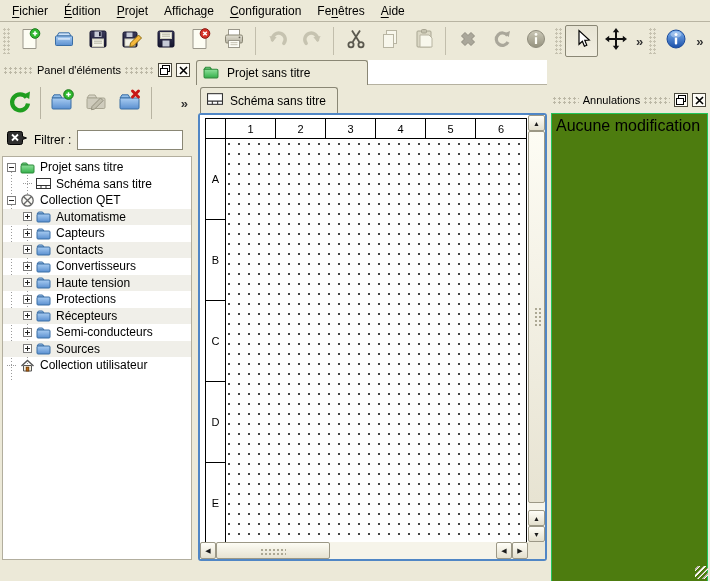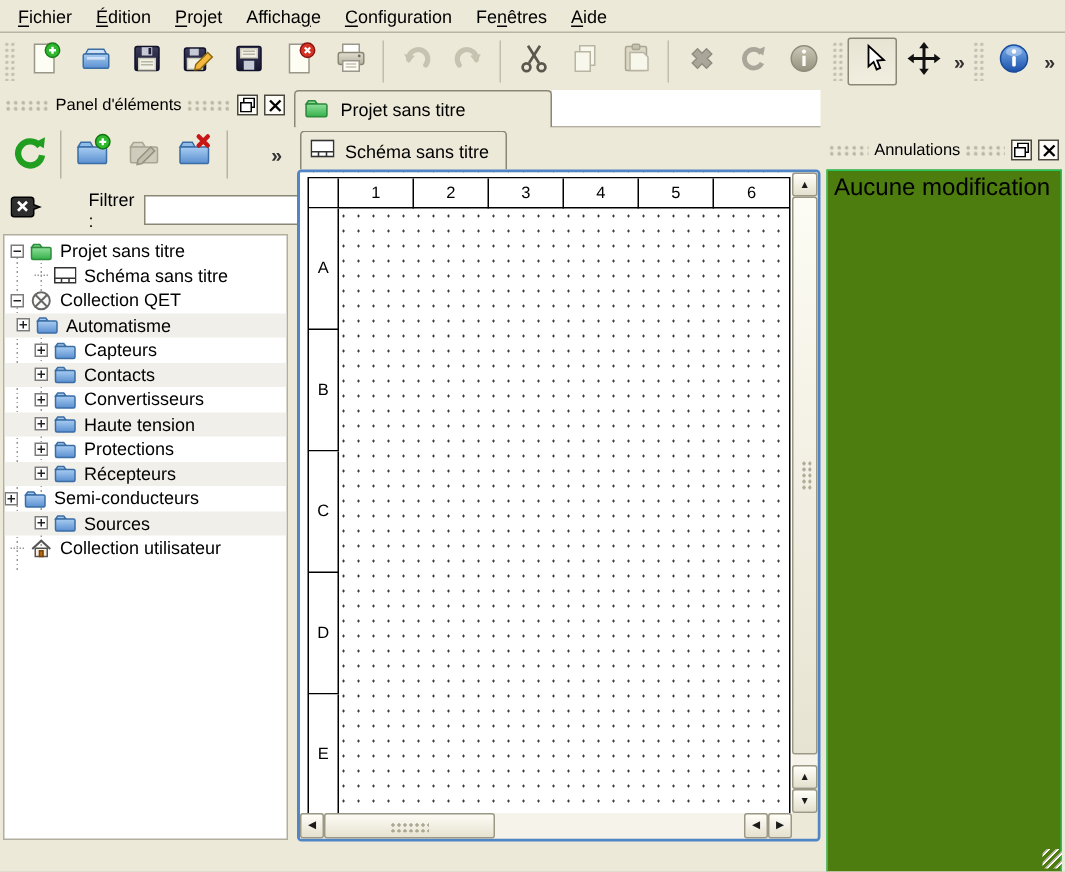--- a/index.html
+++ b/index.html
@@ -52,21 +52,21 @@
     display:flex; align-items:center; justify-content:center; font-size:9px; line-height:1;
   }
   
   #left-dock { position:absolute; left:1px; top:60px; width:192px; height:501px; }
   #panel-toolbar {
     height:46px; display:flex; align-items:center; gap:2px; padding:2px 2px;
   }
   .pt-btn { width:32px; height:36px; display:flex; align-items:center; justify-content:center; }
   .pt-sep { width:1px; height:32px; background:#b8b4a2; margin:0 3px; }
   #filter-row { height:28px; display:flex; align-items:center; gap:6px; padding:0 6px; }
-  #filter-label { font-size:12px;margin-left:25px; }
+  #filter-label { font-size:12px; }
   #filter-input {
     width:106px; height:20px; border:1px solid #8a8775; background:#fff;
     font-family:"Liberation Sans",sans-serif; font-size:12px; padding:0 3px;
   }
   #tree {
     position:absolute; left:1px; top:96px; right:1px; bottom:1px;
     background:#fff; border:1px solid #b2ae9e; overflow:hidden;
     font-size:12px; padding-top:2px;
   }
   .guide { position:absolute; width:1px;
@@ -446,21 +446,21 @@
           <div class="trow" style="padding-left: 4px;">
             <span class="exp "></span>
             <span class="ticon">
               <svg width="15" height="15" viewBox="0 0 15 15">
                 <circle cx="7.5" cy="7.5" r="5.7" fill="#fafaf6" stroke="#666" stroke-width="1.3"></circle>
                 <path d="M3.7 3.7l7.6 7.6M11.3 3.7l-7.6 7.6" stroke="#666" stroke-width="1.3"></path>
               </svg>
             </span>
             <span>Collection QET</span>
           </div>
-          <div class="trow alt" style="padding-left: 8px;">
+          <div class="trow alt" style="padding-left: 20px;">
             <span class="exp plus"></span>
             <span class="ticon">
               <svg width="15" height="15" viewBox="0 0 15 15">
                 <path d="M1 5L2.5 3h4L8 5z" fill="#a6c8ee" stroke="#3a6ea5"></path>
                 <rect x="1" y="5" width="13" height="8" rx="1" fill="url(#gBlue)" stroke="#3a6ea5"></rect>
               </svg>
             </span>
             <span>Automatisme</span>
           </div>
           <div class="trow" style="padding-left: 20px;">
@@ -516,21 +516,21 @@
           <div class="trow alt" style="padding-left: 20px;">
             <span class="exp plus"></span>
             <span class="ticon">
               <svg width="15" height="15" viewBox="0 0 15 15">
                 <path d="M1 5L2.5 3h4L8 5z" fill="#a6c8ee" stroke="#3a6ea5"></path>
                 <rect x="1" y="5" width="13" height="8" rx="1" fill="url(#gBlue)" stroke="#3a6ea5"></rect>
               </svg>
             </span>
             <span>Récepteurs</span>
           </div>
-          <div class="trow" style="">
+          <div class="trow" style="padding-left: 20px;">
             <span class="exp plus"></span>
             <span class="ticon">
               <svg width="15" height="15" viewBox="0 0 15 15">
                 <path d="M1 5L2.5 3h4L8 5z" fill="#a6c8ee" stroke="#3a6ea5"></path>
                 <rect x="1" y="5" width="13" height="8" rx="1" fill="url(#gBlue)" stroke="#3a6ea5"></rect>
               </svg>
             </span>
             <span>Semi-conducteurs</span>
           </div>
           <div class="trow alt" style="padding-left: 20px;">

